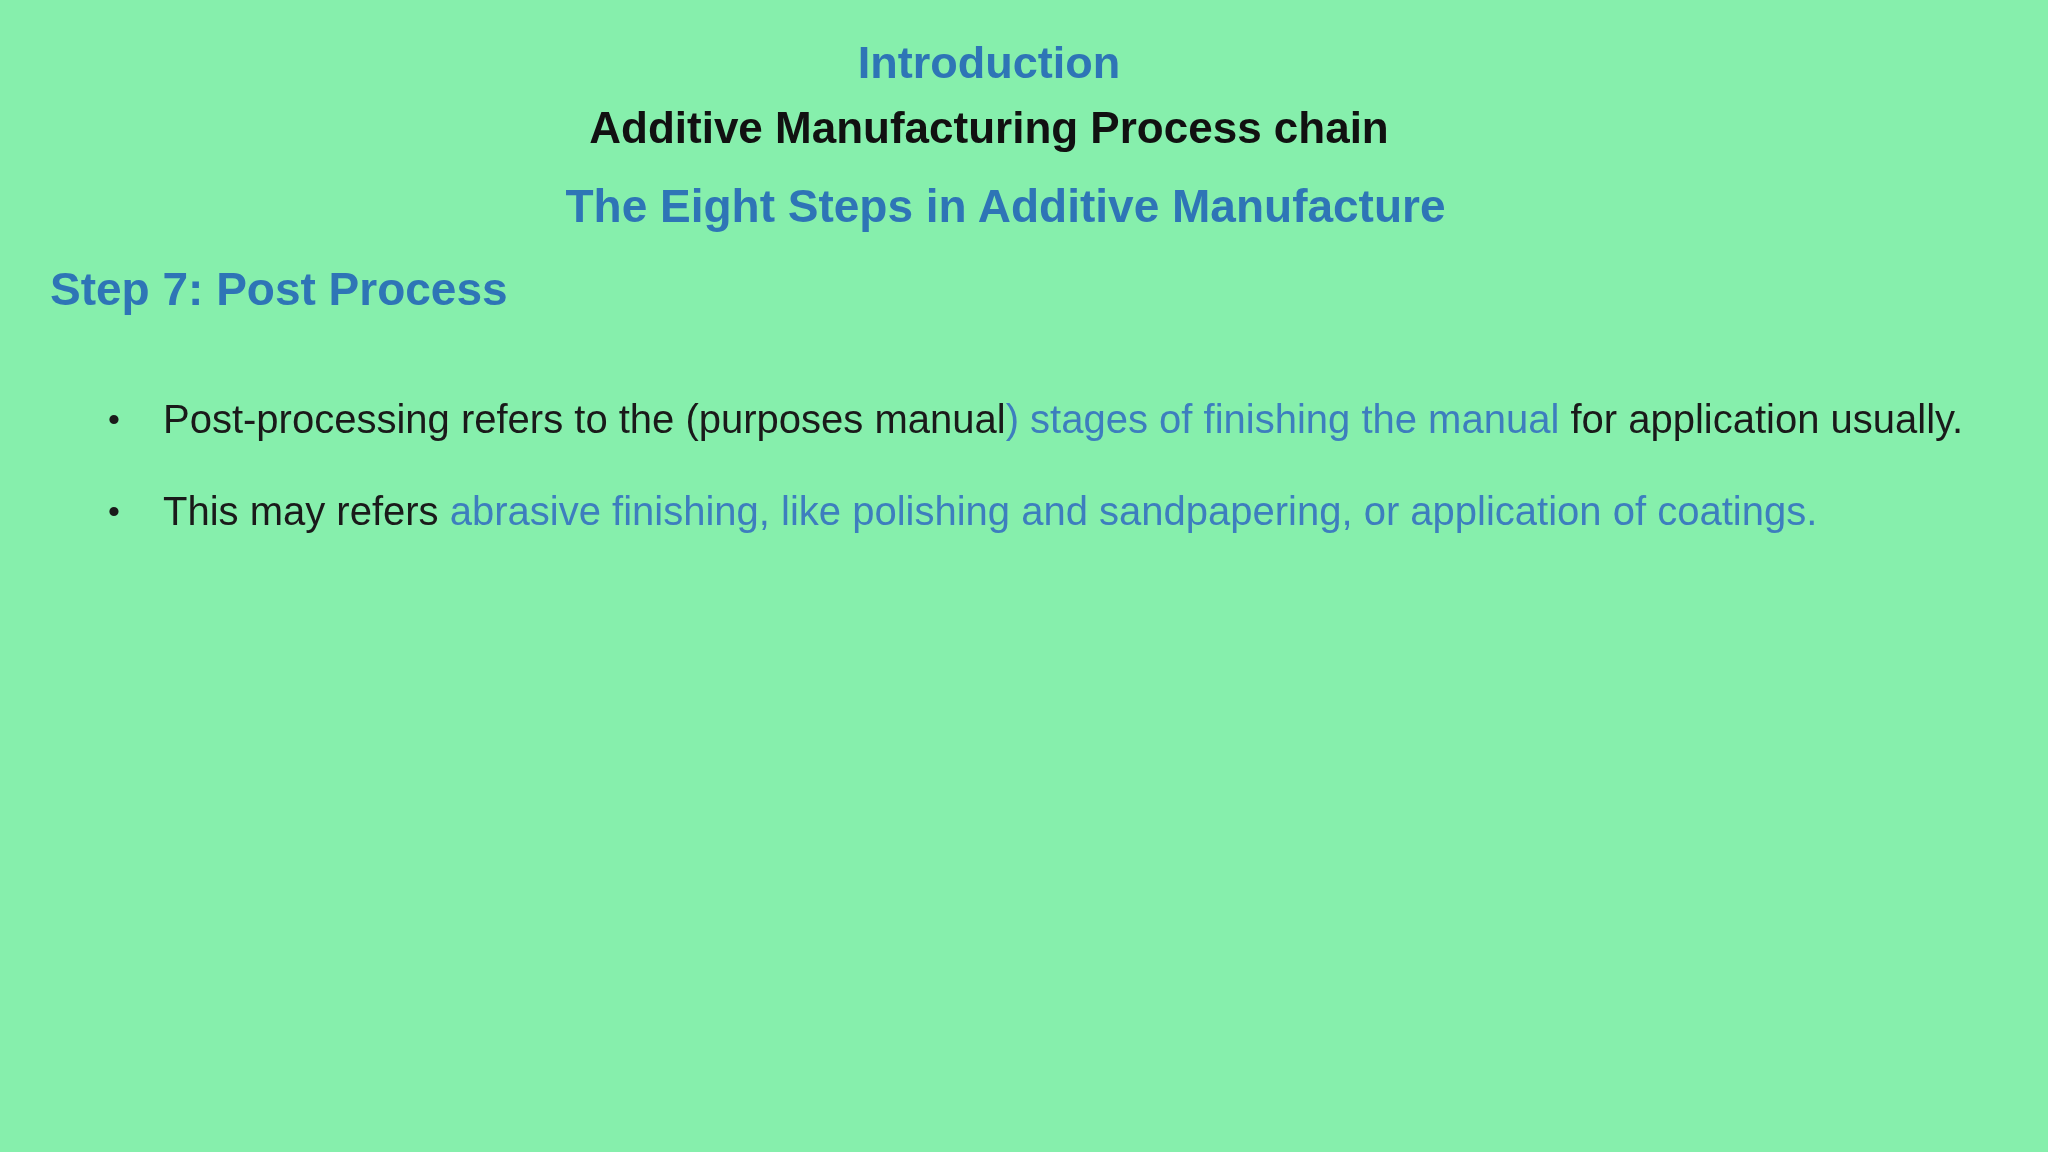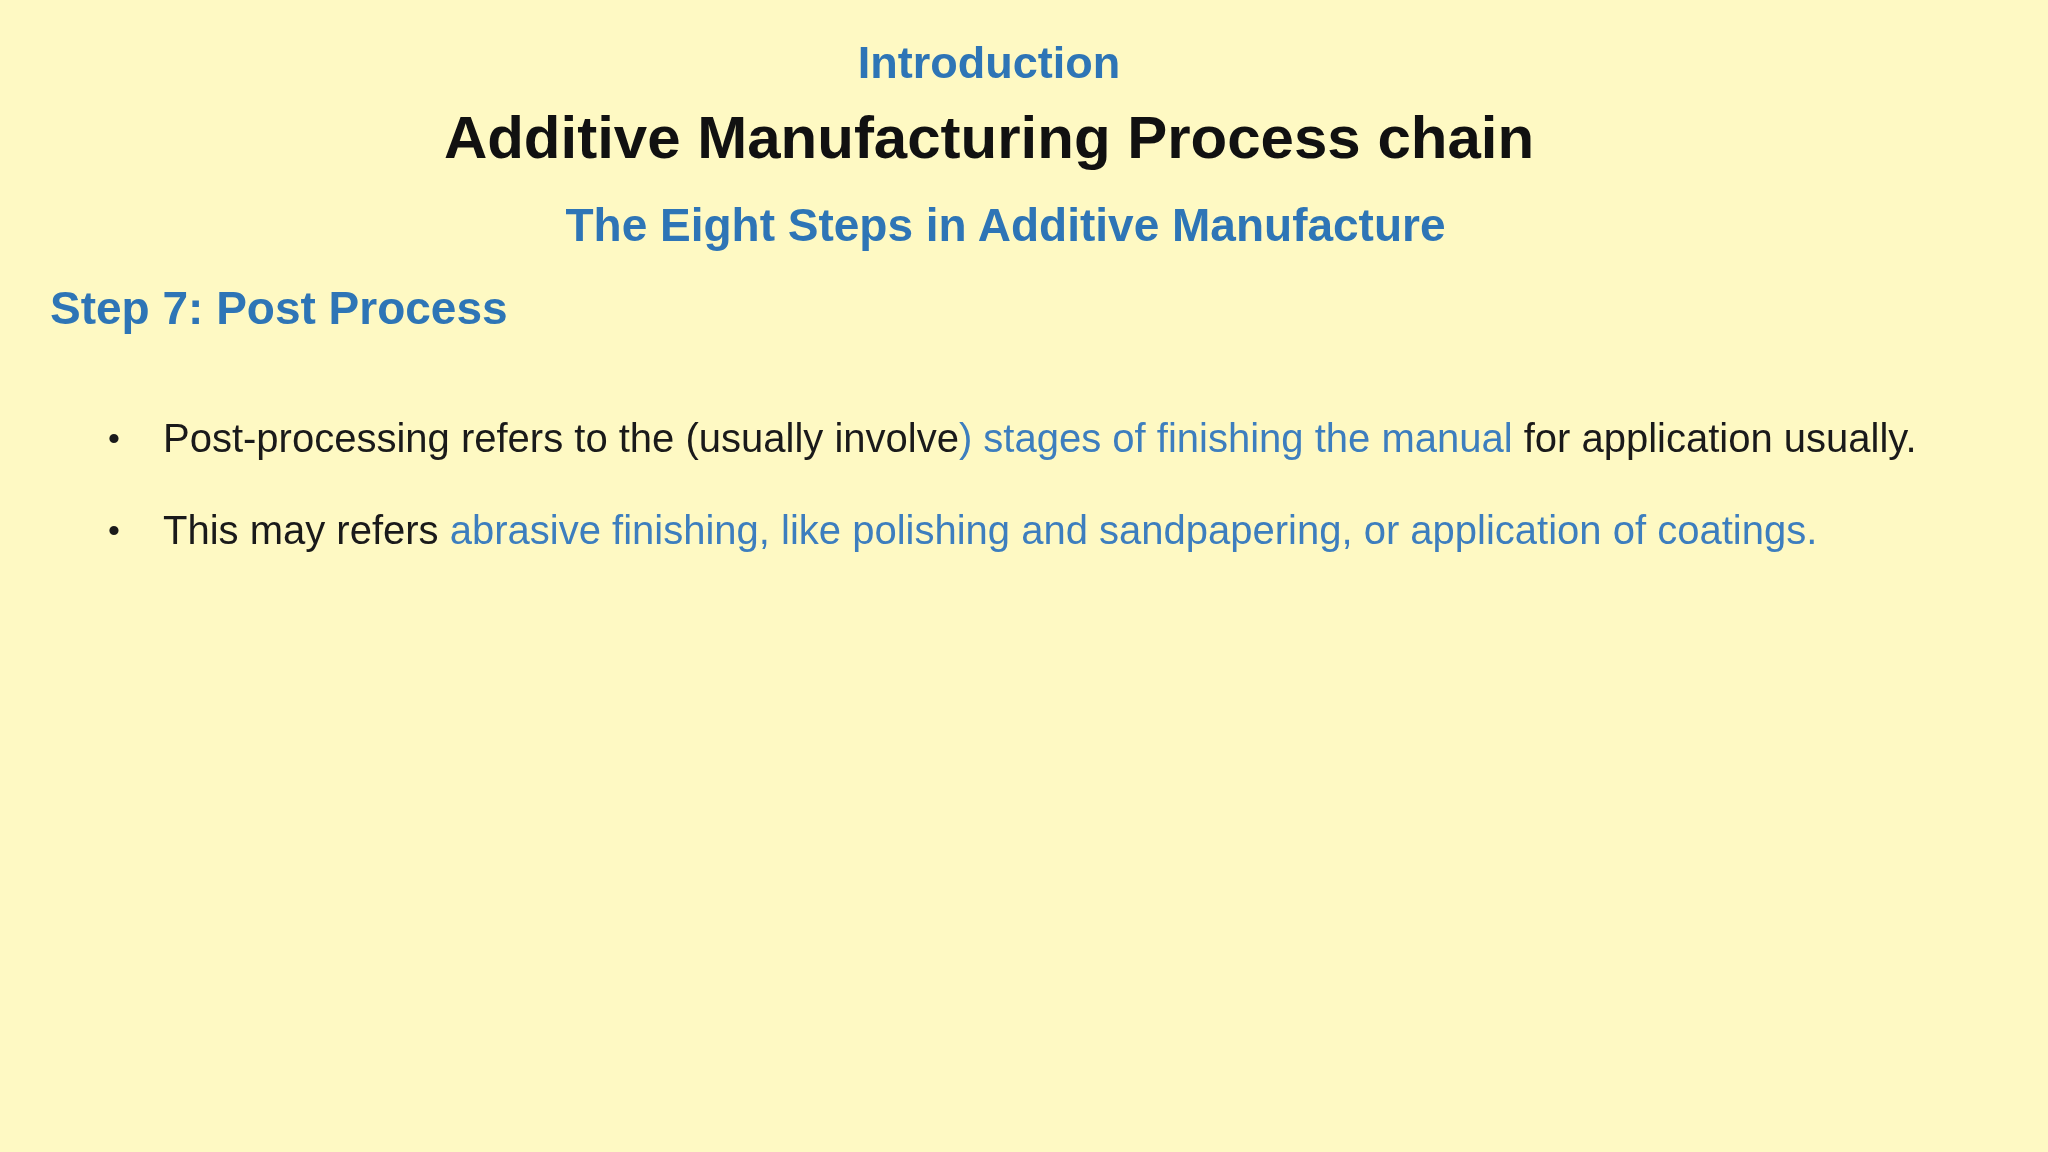--- a/index.html
+++ b/index.html
@@ -9,38 +9,38 @@
   }
   body {
     width: 2048px;
     height: 1152px;
     font-family: "Liberation Sans", "DejaVu Sans", sans-serif;
   }
   .slide {
     position: relative;
     width: 2048px;
     height: 1152px;
-    background: #fef9c3;
+    background: #86efac;
     overflow: hidden;
   }
   .title-block {
     padding-top: 36px;
     padding-right: 70px;
     text-align: center;
   }
   .slide-title {
     margin: 0;
     font-size: 45px;
     line-height: 1.2;
     font-weight: bold;
     color: var(--heading-blue, #2E75B6);
   }
   .slide-subtitle {
     margin: 12px 0 0 0;
-    font-size: 60px;
+    font-size: 44px;
     line-height: 1.2;
     font-weight: bold;
     color: #111111;
   }
   .slide-subtitle2 {
     margin: 24px 0 0 0;
     font-size: 46px;
     line-height: 1.2;
     font-weight: bold;
     color: var(--heading-blue, #2E75B6);
@@ -86,20 +86,20 @@
   <div class="title-block">
     <h1 class="slide-title">Introduction</h1>
     <h2 class="slide-subtitle">Additive Manufacturing Process chain</h2>
     <h3 class="slide-subtitle2">The Eight Steps in Additive Manufacture</h3>
   </div>
 
   <h4 class="section-heading">Step 7: Post Process</h4>
 
   <ul class="bullets">
     <li>
-      <span class="bullet-marker">•</span><span class="seg-black">Post-processing refers to the (usually involve</span><span class="seg-blue">) stages of finishing the manual</span><span class="seg-black"> for application usually.</span>
+      <span class="bullet-marker">•</span><span class="seg-black">Post-processing refers to the (purposes manual</span><span class="seg-blue">) stages of finishing the manual</span><span class="seg-black"> for application usually.</span>
     </li>
     <li>
       <span class="bullet-marker">•</span><span class="seg-black">This may refers </span><span class="seg-blue">abrasive finishing, like polishing and sandpapering, or application of coatings.</span>
     </li>
   </ul>
 
 </div>
 
 </body></html>

